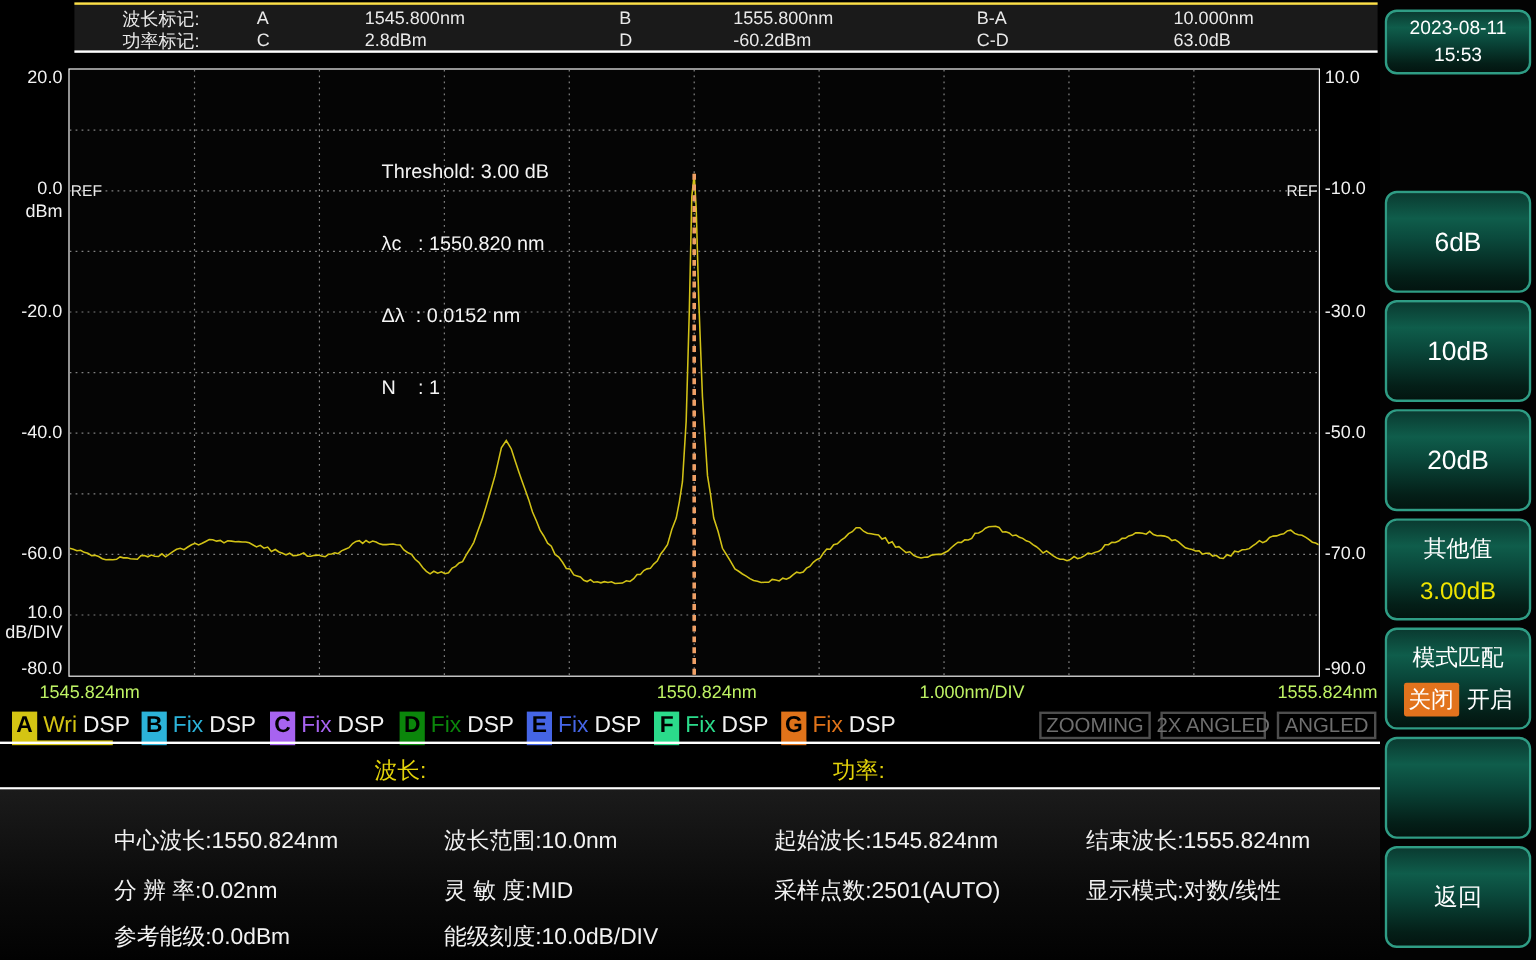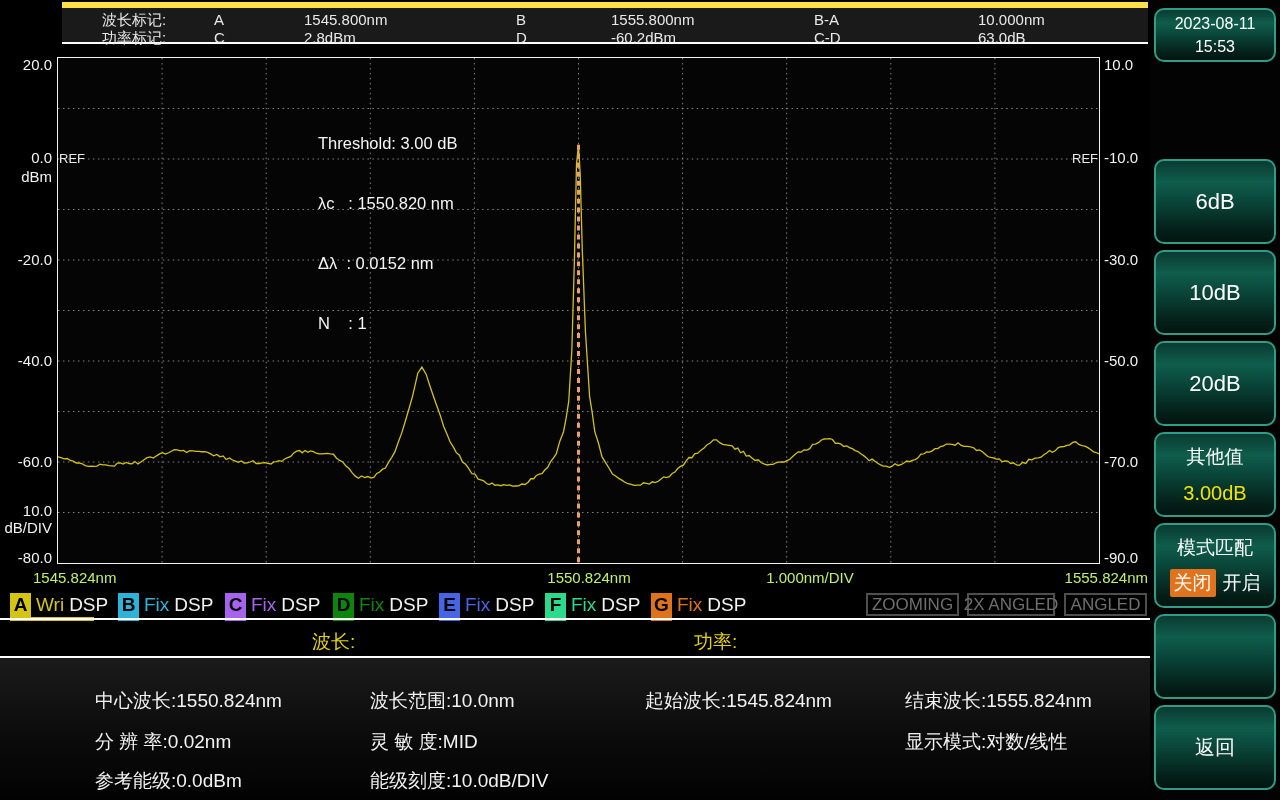--- a/index.html
+++ b/index.html
@@ -2,21 +2,21 @@
 <html><head>
 <meta charset="utf-8">
 <style>
   * { margin:0; padding:0; box-sizing:border-box; }
   html,body { width:1280px; height:800px; background:#000; overflow:hidden;
     font-family:"Liberation Sans","DejaVu Sans",sans-serif; }
   #stage { position:relative; width:1280px; height:800px; background:#000; }
 
   
   #topbar { position:absolute; left:62px; top:2px; width:1086px; height:42px;
-    background:#1a1a1a; border-top:6px solid #fde047; border-bottom:2px solid #fff; }
+    background:#1a1a1a; border-top:2px solid #fde047; border-bottom:2px solid #fff; }
   .tb { position:absolute; color:#e9e9e9; font-size:15px; white-space:nowrap; }
 
   
   #plot-frame { position:absolute; left:57px; top:57px; width:1043px; height:507px;
     border:1px solid #f2f2f2; background:#050505; }
   #plot-svg { position:absolute; left:0; top:0; width:100%; height:100%; }
   .grid { stroke:#9a9a9a; stroke-width:1; stroke-dasharray:1.5 3.5; opacity:.85; }
   .ytick-l { position:absolute; left:2px; width:50px; text-align:right;
     color:#f2f2f2; font-size:15px; }
   .ytick-r { position:absolute; left:1104px; width:52px; text-align:left;
@@ -196,20 +196,21 @@
 
   <div class="divider" style="top:656px"></div>
 
   <div id="info-bg"></div>
   <span class="info" style="left:95px;top:688px">中心波长:1550.824nm</span>
   <span class="info" style="left:370px;top:688px">波长范围:10.0nm</span>
   <span class="info" style="left:645px;top:688px">起始波长:1545.824nm</span>
   <span class="info" style="left:905px;top:688px">结束波长:1555.824nm</span>
   <span class="info" style="left:95px;top:729px">分 辨 率:0.02nm</span>
   <span class="info" style="left:370px;top:729px">灵 敏 度:MID</span>
+  <span class="info" style="left:645px;top:729px">采样点数:2501(AUTO)</span>
   <span class="info" style="left:905px;top:729px">显示模式:对数/线性</span>
   <span class="info" style="left:95px;top:768px">参考能级:0.0dBm</span>
   <span class="info" style="left:370px;top:768px">能级刻度:10.0dB/DIV</span>
 
   <div id="sidebar">
     <div class="sbtn small" style="top:8px;height:54px">
       <span>2023-08-11</span>
       <span>15:53</span>
     </div>
     <div class="sbtn" style="top:159px">6dB</div>

